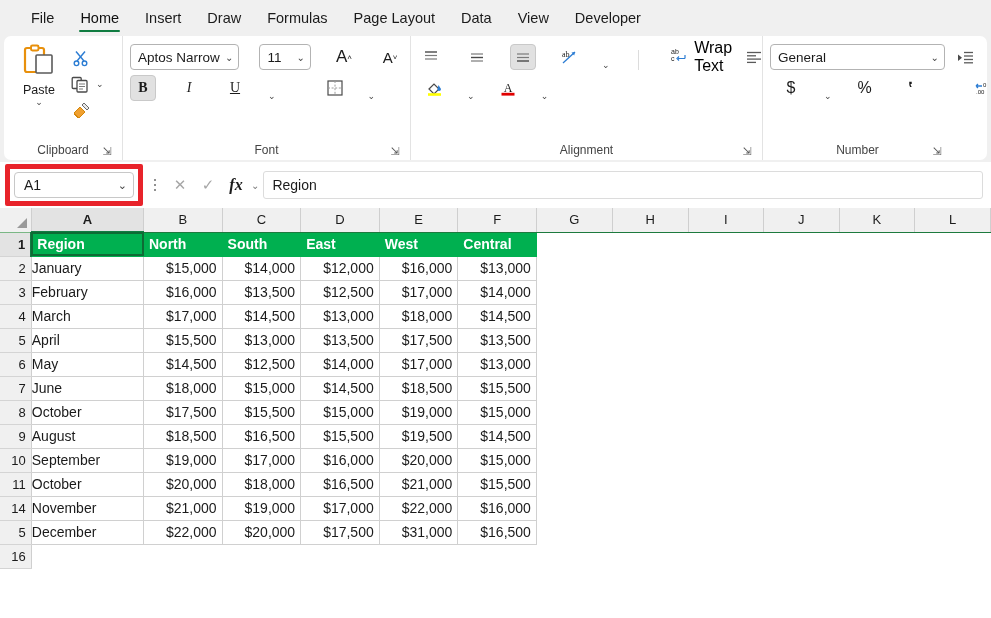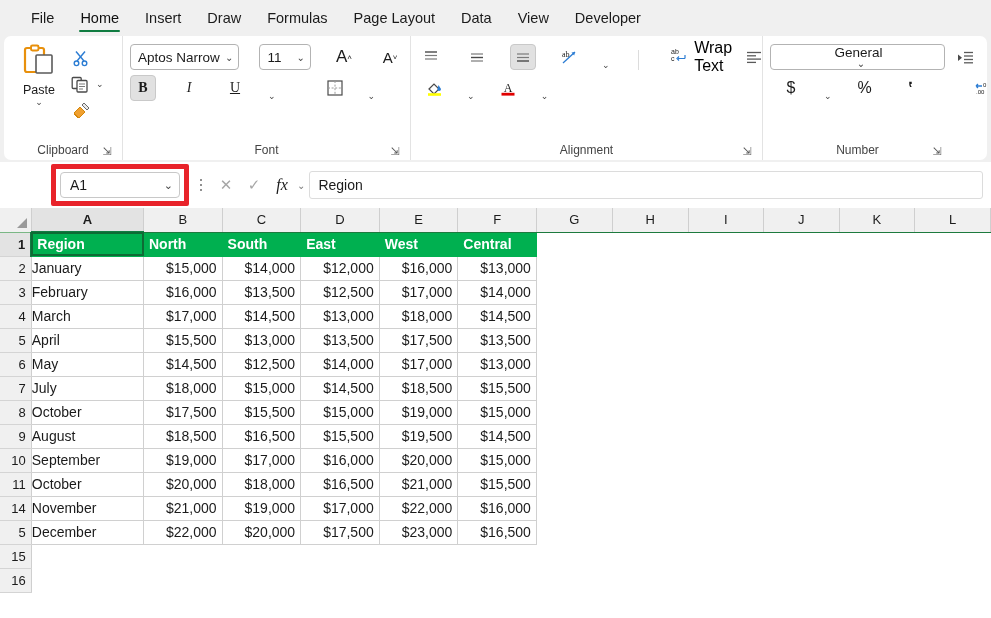--- a/index.html
+++ b/index.html
@@ -124,30 +124,29 @@
   .ic.pressed { background: #e1e1e1; border: 1px solid #c9c9c9; }
   .sep { width: 1px; height: 20px; background: #dcdcdc; margin: 0 3px; }
 
   
   .g-align { width: 352px; }
   .al-rows { display: flex; flex-direction: row; gap: 5px; padding-top: 2px; width: 100%; }
   .wrapbtn { display: flex; align-items: center; gap: 6px; padding: 0 4px; height: 26px; }
 
   
   .g-number { width: 190px; }
-  .numfmt { width: 178px; flex-direction: column; }
+  .numfmt { width: 178px; }
 
   
   .fbar {
     height: 46px;
     background: #ffffff;
     display: flex;
     align-items: center;
     position: relative;
-    margin-left: 46px;
   }
   .namebox-wrap {
     width: 146px;
     height: 46px;
     display: flex; align-items: center;
     padding: 0 10px;
     position: relative;
   }
   .namebox-hl {
     position: absolute;
@@ -176,21 +175,21 @@
     align-items: center; justify-content: center; gap: 2.5px;
     margin-left: 2px;
   }
   .grip i { width: 2.5px; height: 2.5px; background: #6b6b6b; border-radius: 50%; display: block; }
   .fx-group { display: flex; align-items: center; gap: 0px; margin-left: 4px; }
   .fxbtn {
     width: 28px; height: 26px;
     display: flex; align-items: center; justify-content: center;
     font-size: 15px; color: #a6a6a6;
   }
-  .fxbtn.fx { color: #1b1b1b; font-style: italic; font-weight: normal; font-family: "Liberation Serif", serif; font-size: 16px; }
+  .fxbtn.fx { color: #1b1b1b; font-style: italic; font-weight: bold; font-family: "Liberation Serif", serif; font-size: 16px; }
   .fxchev { font-size: 10px; color: #7a7a7a; padding: 0 4px 0 1px; }
   .formula-input {
     flex: 1;
     height: 28px;
     margin-right: 8px;
     border: 1px solid #dcdcdc;
     border-radius: 3px;
     background: #fff;
     display: flex; align-items: center;
     padding: 0 8px;
@@ -733,21 +732,21 @@
           <td class="cell num">$13,000</td>
           <td class="cell empty"></td>
           <td class="cell empty"></td>
           <td class="cell empty"></td>
           <td class="cell empty"></td>
           <td class="cell empty"></td>
           <td class="cell empty"></td>
         </tr>
         <tr>
           <td class="rowhead">7</td>
-          <td class="cell txt">July</td>
+          <td class="cell txt">June</td>
           <td class="cell num">$18,000</td>
           <td class="cell num">$15,000</td>
           <td class="cell num">$14,500</td>
           <td class="cell num">$18,500</td>
           <td class="cell num">$15,500</td>
           <td class="cell empty"></td>
           <td class="cell empty"></td>
           <td class="cell empty"></td>
           <td class="cell empty"></td>
           <td class="cell empty"></td>
@@ -827,37 +826,22 @@
           <td class="cell empty"></td>
           <td class="cell empty"></td>
           <td class="cell empty"></td>
         </tr>
         <tr>
           <td class="rowhead">5</td>
           <td class="cell txt">December</td>
           <td class="cell num">$22,000</td>
           <td class="cell num">$20,000</td>
           <td class="cell num">$17,500</td>
-          <td class="cell num">$23,000</td>
+          <td class="cell num">$31,000</td>
           <td class="cell num">$16,500</td>
-          <td class="cell empty"></td>
-          <td class="cell empty"></td>
-          <td class="cell empty"></td>
-          <td class="cell empty"></td>
-          <td class="cell empty"></td>
-          <td class="cell empty"></td>
-        </tr>
-        <tr>
-          <td class="rowhead">15</td>
-          <td class="cell empty"></td>
-          <td class="cell empty"></td>
-          <td class="cell empty"></td>
-          <td class="cell empty"></td>
-          <td class="cell empty"></td>
-          <td class="cell empty"></td>
           <td class="cell empty"></td>
           <td class="cell empty"></td>
           <td class="cell empty"></td>
           <td class="cell empty"></td>
           <td class="cell empty"></td>
           <td class="cell empty"></td>
         </tr>
         <tr>
           <td class="rowhead">16</td>
           <td class="cell empty"></td>

